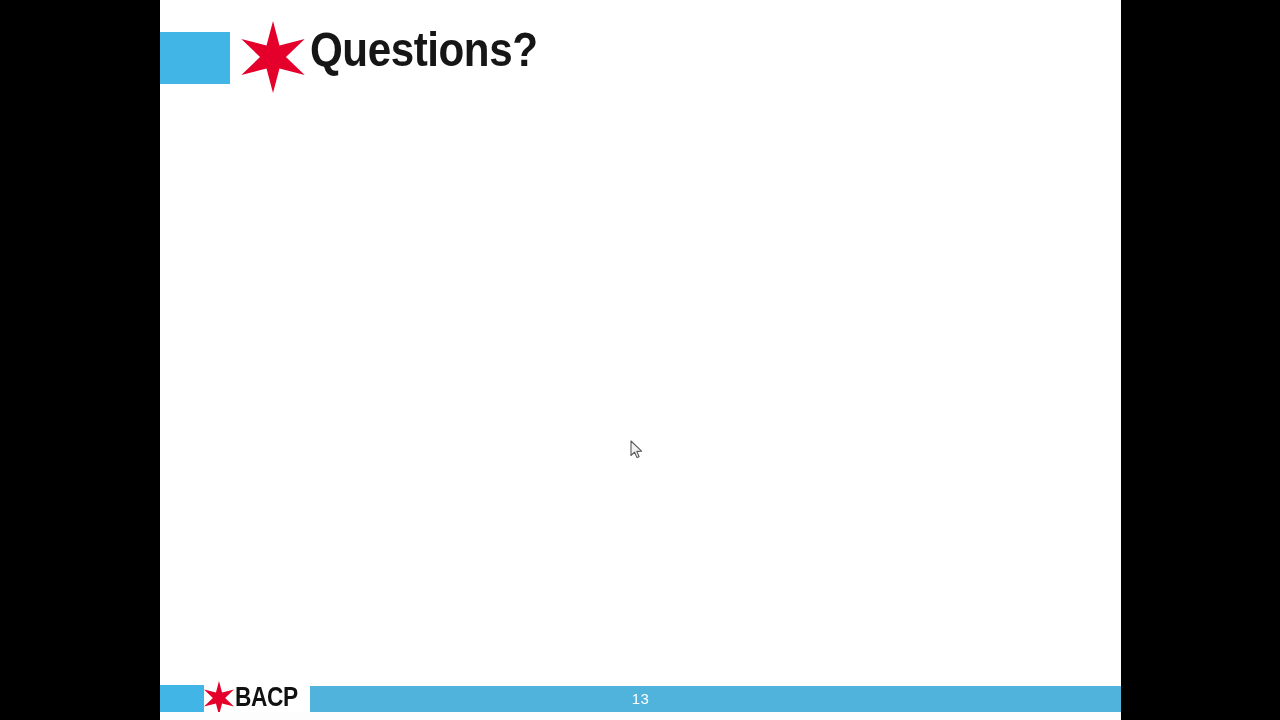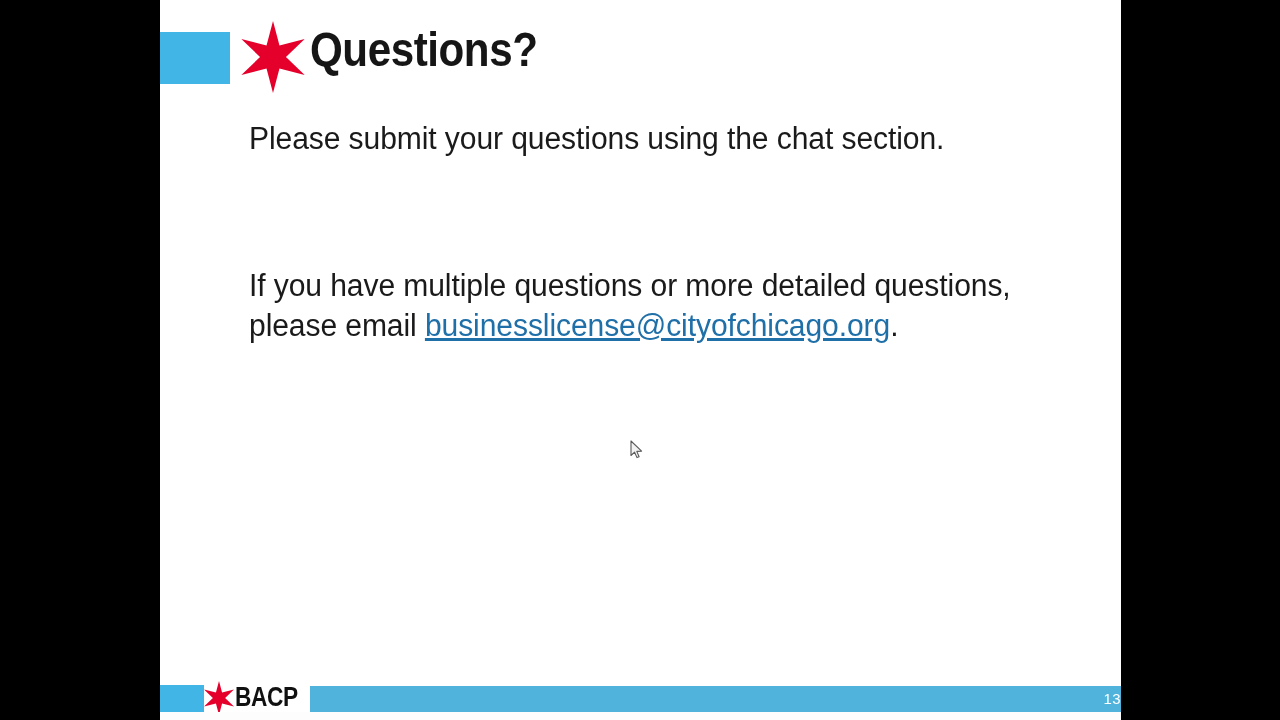--- a/index.html
+++ b/index.html
@@ -143,21 +143,21 @@
     width: 811px;
     height: 26px;
     background: #4FB3DC;
   }
 
   .footer-page-number {
     position: absolute;
     left: 0;
     top: 685px;
     width: 961px;
-    text-align: right;
+    text-align: center;
     font-family: "Liberation Sans", sans-serif;
     font-size: 15px;
     font-weight: normal;
     color: #ffffff;
     line-height: 27px;
     letter-spacing: 0.4px;
   }
 
   
   .ghost-strip {
@@ -192,27 +192,20 @@
     <div class="header-blue-block"></div>
 
     <span class="header-star">
       <svg viewBox="0 0 100 100" width="72" height="72" aria-hidden="true">
         <polygon fill="#E4002B" points="50,0 59,34 94,25 68,50 94,75 59,66 50,100 41,66 6,75 32,50 6,25 41,34"></polygon>
       </svg>
     </span>
 
     <div class="slide-title">Questions?</div>
 
-    <div class="body-block">
-
-      <p class="para first">Please submit your questions using the chat section.</p>
-
-      <p class="para second"><span>If you have multiple questions or more detailed questions, please email </span><a class="email-link" href="#">businesslicense@cityofchicago.org</a><span>.</span></p>
-
-    </div>
 
     <div class="footer-blue-block"></div>
 
     <span class="footer-star">
       <svg viewBox="0 0 100 100" width="34" height="34" aria-hidden="true">
         <polygon fill="#E4002B" points="50,0 59,34 94,25 68,50 94,75 59,66 50,100 41,66 6,75 32,50 6,25 41,34"></polygon>
       </svg>
     </span>
 
     <div class="footer-logo-text">BACP</div>

